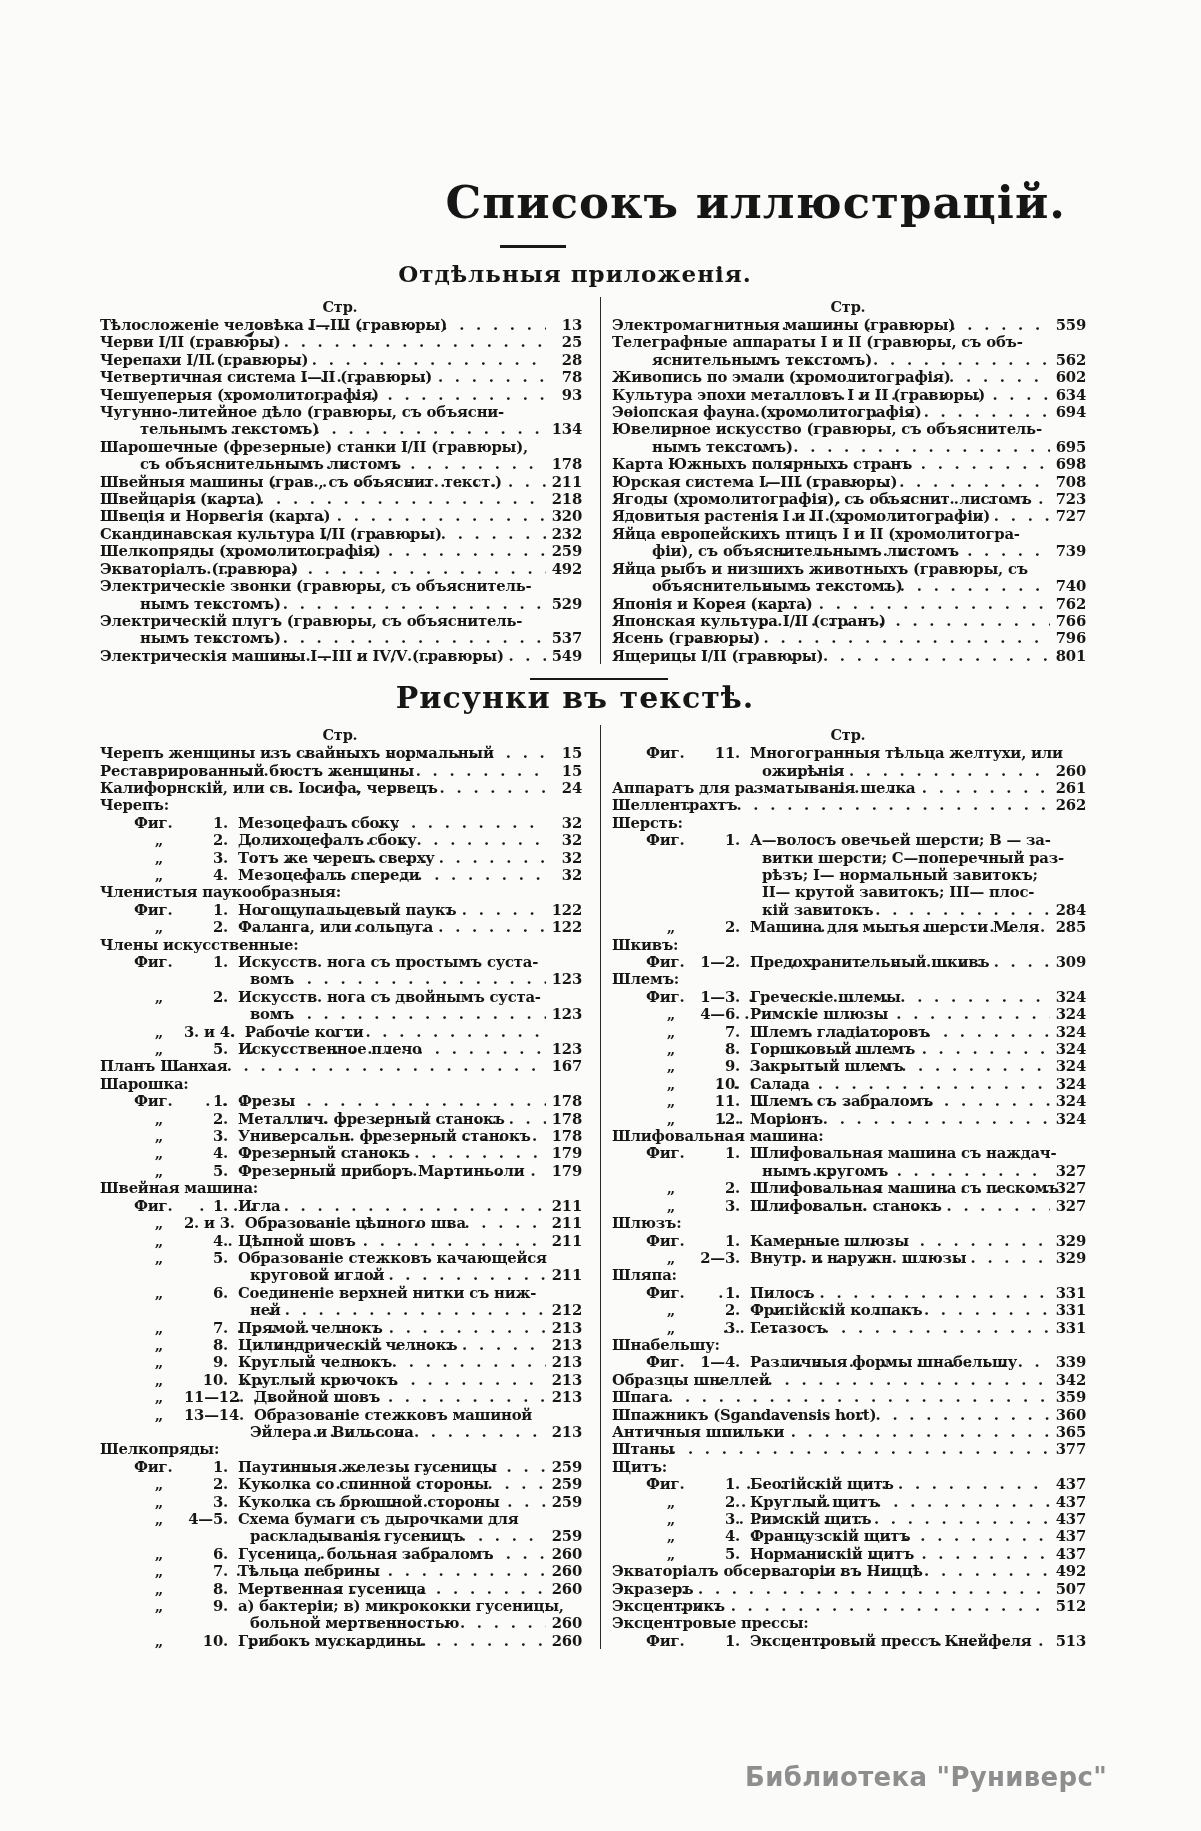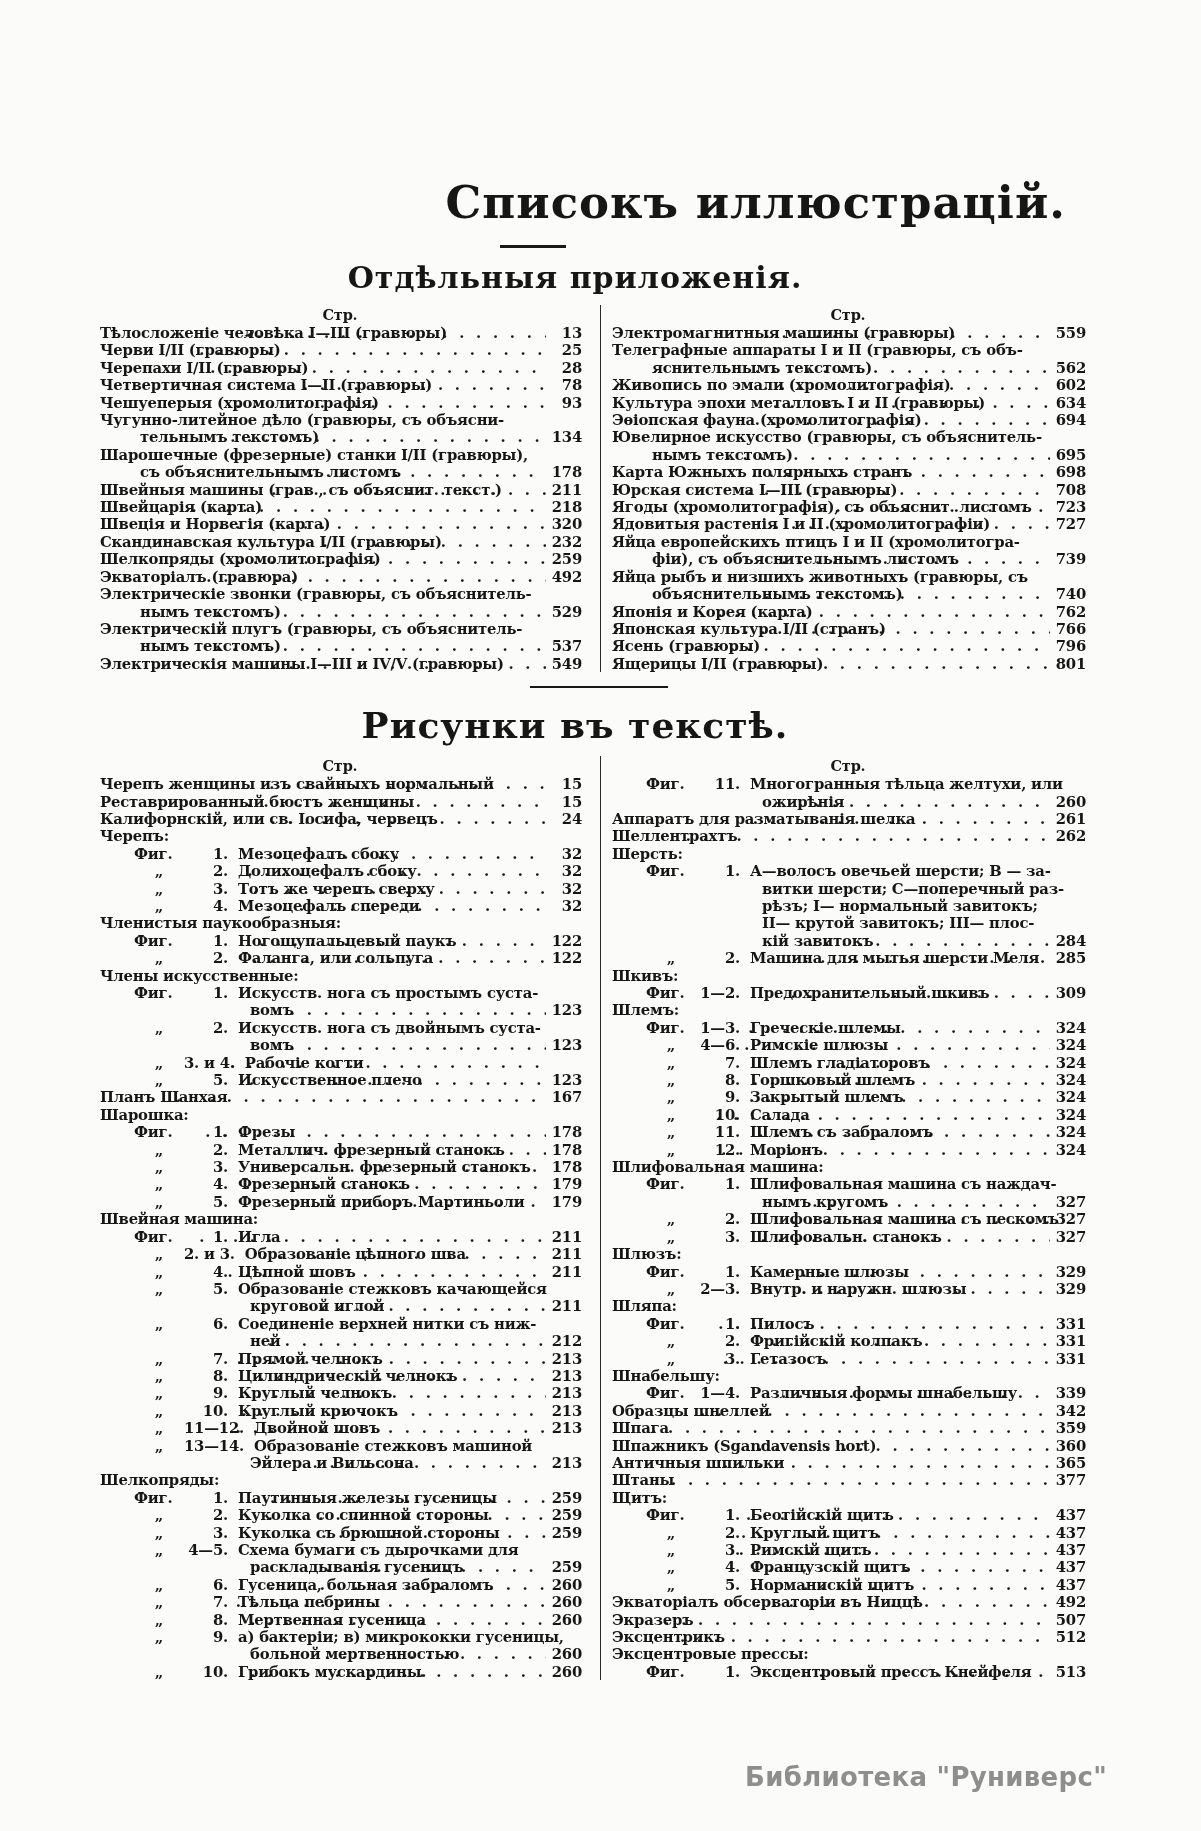--- a/index.html
+++ b/index.html
@@ -13,22 +13,22 @@
   }
   .page{position:absolute;inset:0;}
   .title{
     margin:0;padding-top:176px;width:1066px;
     text-align:right;font-size:45px;font-weight:bold;letter-spacing:1px;
   }
   .title-rule{width:66px;height:3px;background:#181818;margin:16px 0 0 500px;}
   .sec-head{
     margin:0;width:1150px;text-align:center;font-weight:bold;letter-spacing:1px;
   }
-  .sh1{font-size:30px;margin-top:12px;}
-  .sh2{font-size:36px;margin-top:16px;}
+  .sh1{font-size:23px;margin-top:12px;}
+  .sh2{font-size:30px;}
   .sec-rule{width:138px;height:2px;background:#181818;margin:14px 0 0 530px;}
   .cols{display:flex;align-items:stretch;padding-left:100px;margin-top:10px;}
   .col{font-size:14.8px;font-weight:bold;letter-spacing:-0.2px;}
   .col-l{width:482px;}
   .col-r{width:474px;margin-left:11px;}
   .vrule{width:1px;background:#2a2a2a;margin-left:18px;flex:0 0 auto;}
   .str{text-align:center;line-height:19px;padding-right:2px;font-size:14.5px;}
   .ln{display:flex;align-items:baseline;line-height:17.4px;white-space:nowrap;}
   .ln .lbl{flex:0 1 auto;min-width:0;}
   .ln.c .lbl{margin-left:40px;}

